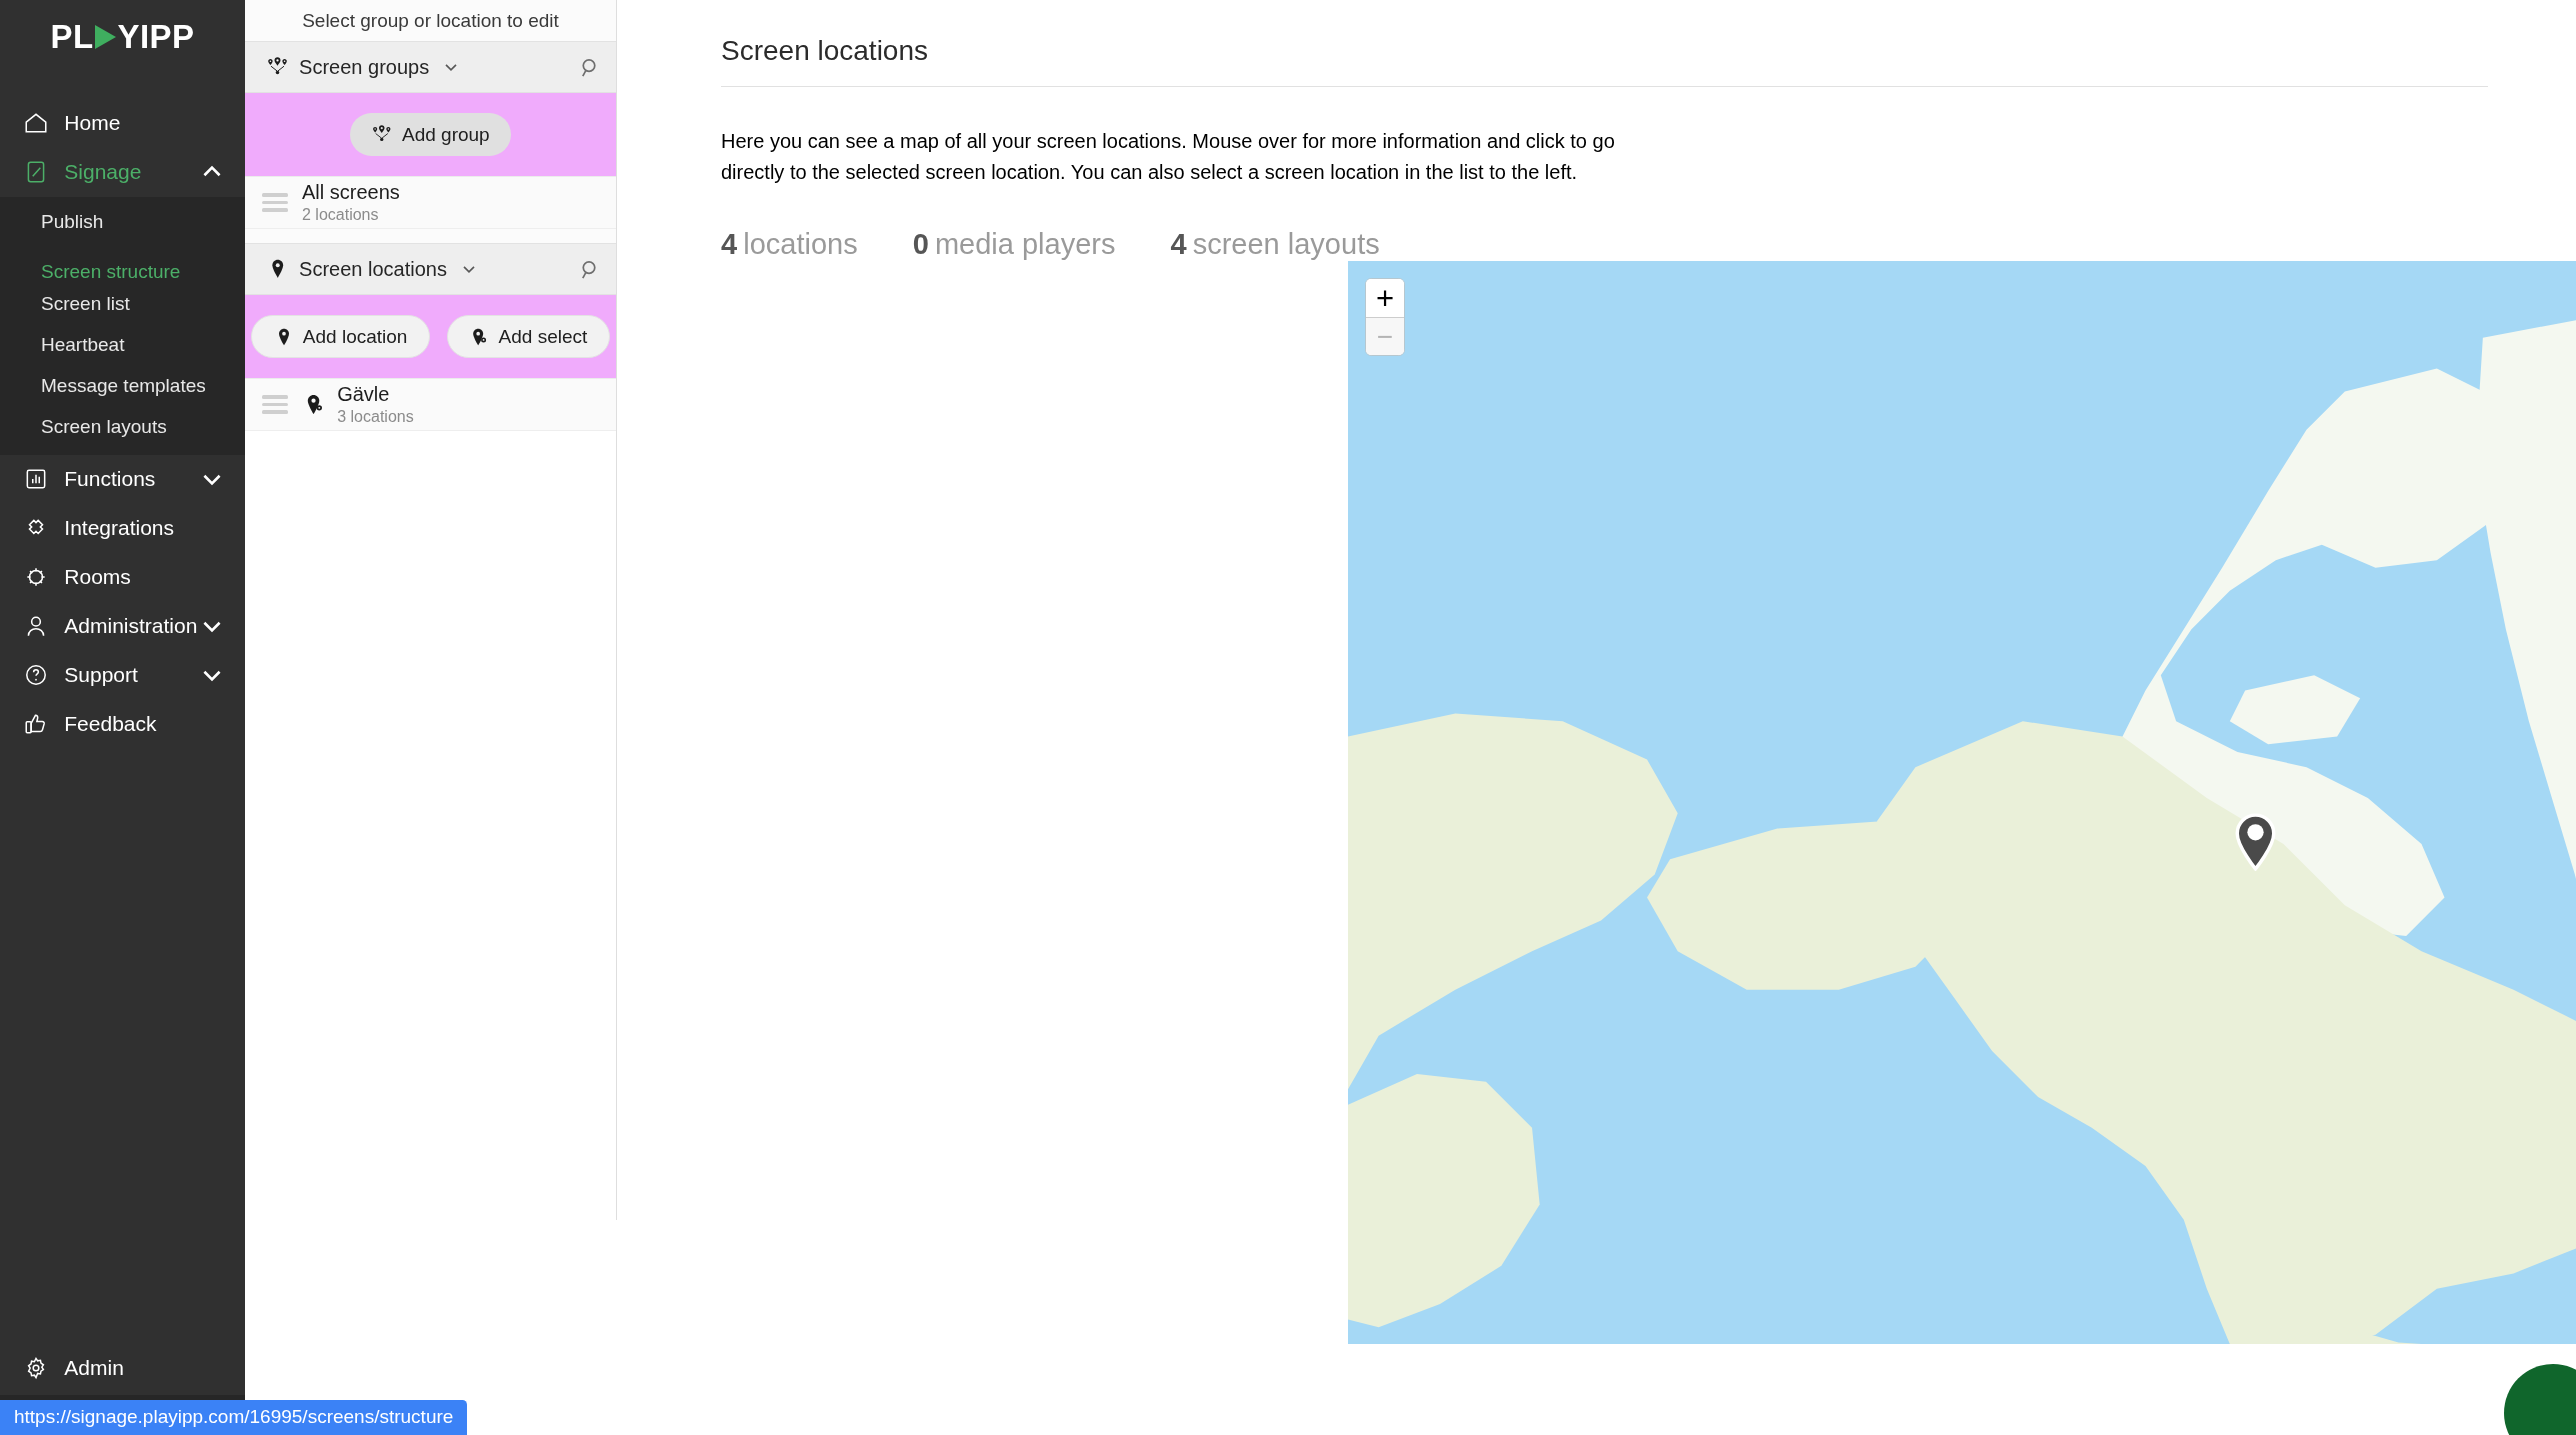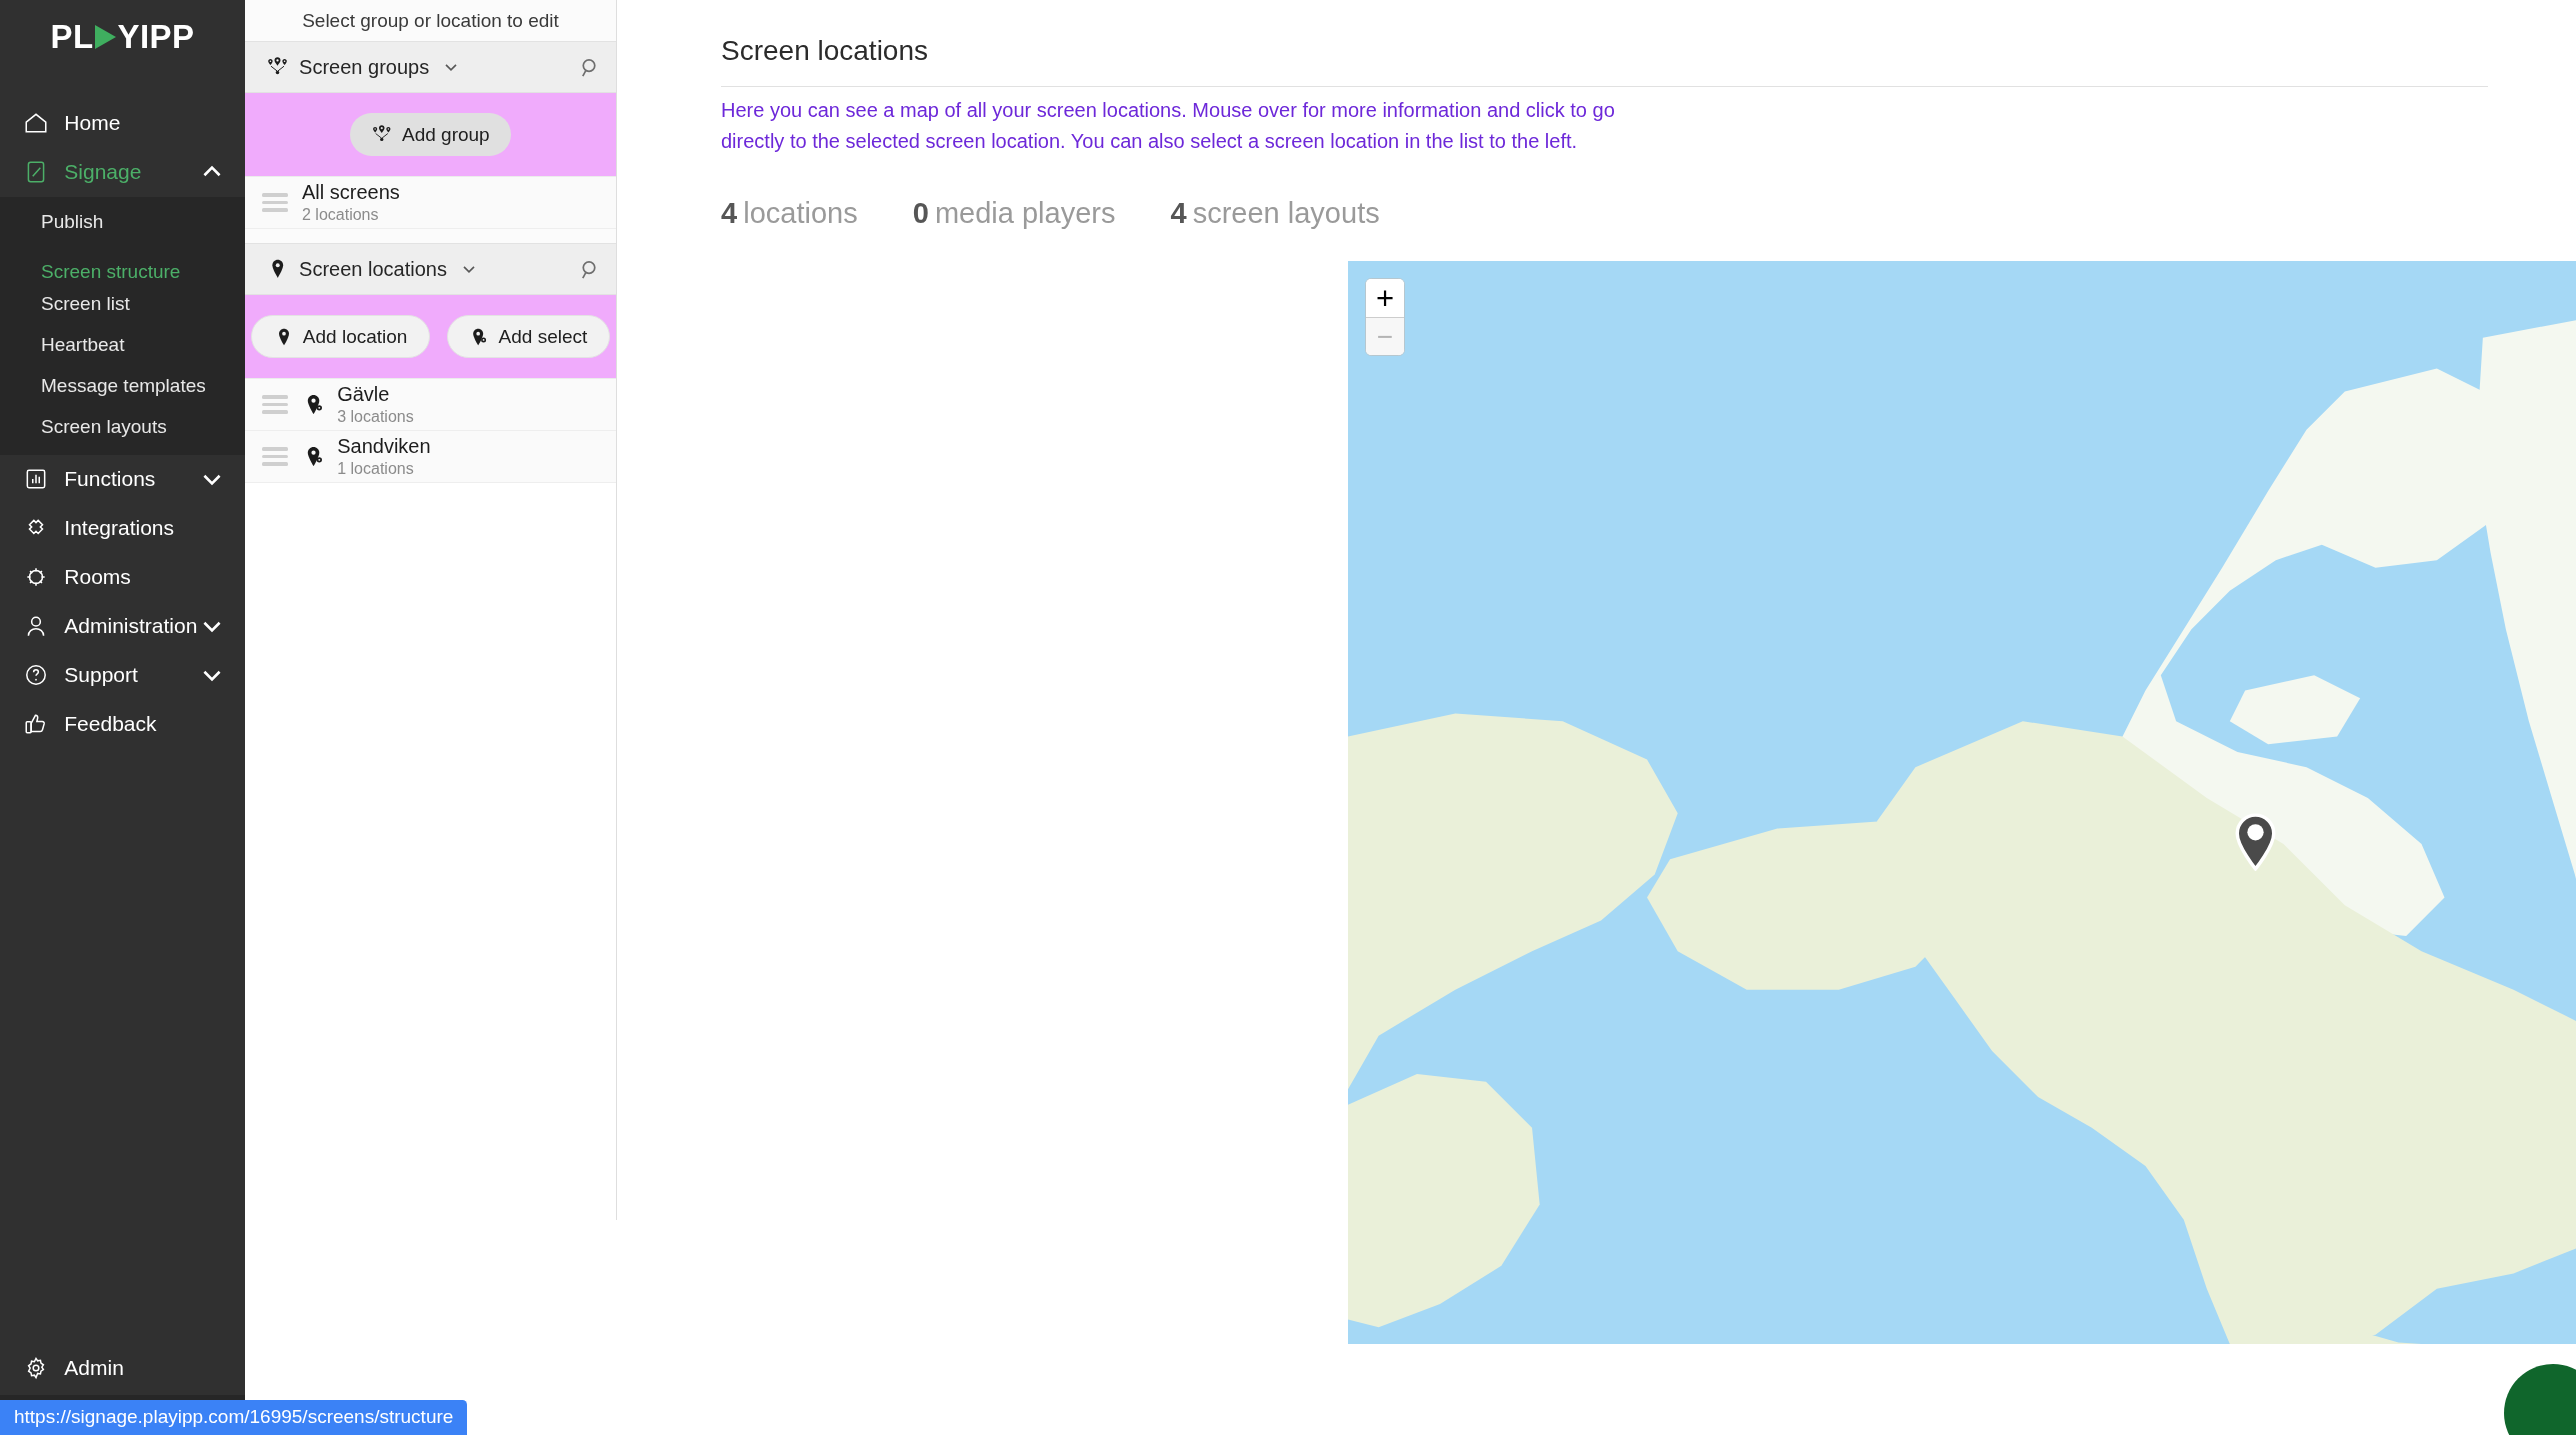--- a/index.html
+++ b/index.html
@@ -122,21 +122,21 @@
 
   
   .main {
     flex: 1 1 auto; height: 1436px;
     background: #ffffff; position: relative;
     padding: 35px 0 0 0;
   }
   .main-inner { padding: 0 88px 0 104px; }
   .page-title { font-size: 28px; color: #2b2b2b; font-weight: normal; }
   .title-rule { height: 0.8px; background: #e1e1e1; margin: 19px 0 0 0; }
-  .desc { font-size: 20px; color: #6d28d9; line-height: 1.55; margin-top: 8px; max-width: 905px; }
+  .desc { font-size: 20px; color: #000000; line-height: 1.55; margin-top: 39px; max-width: 905px; }
   .stats { display: flex; align-items: baseline; gap: 55px; margin-top: 40px; }
   .stat { font-size: 29px; color: #9a9a9a; font-weight: 300; white-space: nowrap; }
   .stat b { color: #565656; font-weight: bold; margin-right: 6.1px; }
 
   
   .map-wrap {
     position: absolute; left: 731px; top: 261px;
     width: 1769px; height: 1083px;
     background: #a5d8f5; overflow: hidden;
   }
@@ -446,39 +446,20 @@
             <circle cx="17" cy="15.5" r="2.8"></circle>
             <circle cx="17" cy="15.5" r="1" fill="#fafafa"></circle>
           </svg>
       </span>
       <span class="tree-texts">
         <span class="tree-title">Gävle</span>
         <span class="tree-sub">3 locations</span>
       </span>
     </div>
 
-    <div class="tree-row">
-      <span class="drag-handle">
-          <span></span>
-          <span></span>
-          <span></span>
-        </span>
-      <span class="tree-pin">
-        <svg viewBox="0 0 24 24" width="23" height="23" fill="#1c1c1c">
-            <path d="M11 2c3.3 0 6 2.7 6 6 0 4.3-6 14-6 14S5 12.3 5 8c0-3.3 2.7-6 6-6z"></path>
-            <circle cx="11" cy="8" r="2.2" fill="#fafafa"></circle>
-            <circle cx="17" cy="15.5" r="2.8"></circle>
-            <circle cx="17" cy="15.5" r="1" fill="#fafafa"></circle>
-          </svg>
-      </span>
-      <span class="tree-texts">
-        <span class="tree-title">Sandviken</span>
-        <span class="tree-sub">1 locations</span>
-      </span>
-    </div>
 
     <div class="panel-filler"></div>
   </div>
 
   <div class="main">
     <div class="main-inner">
       <h1 class="page-title">Screen locations</h1>
       <div class="title-rule"></div>
       <p class="desc">Here you can see a map of all your screen locations. Mouse over for more information and click to go directly to the selected screen location. You can also select a screen location in the list to the left.</p>
       <div class="stats">

